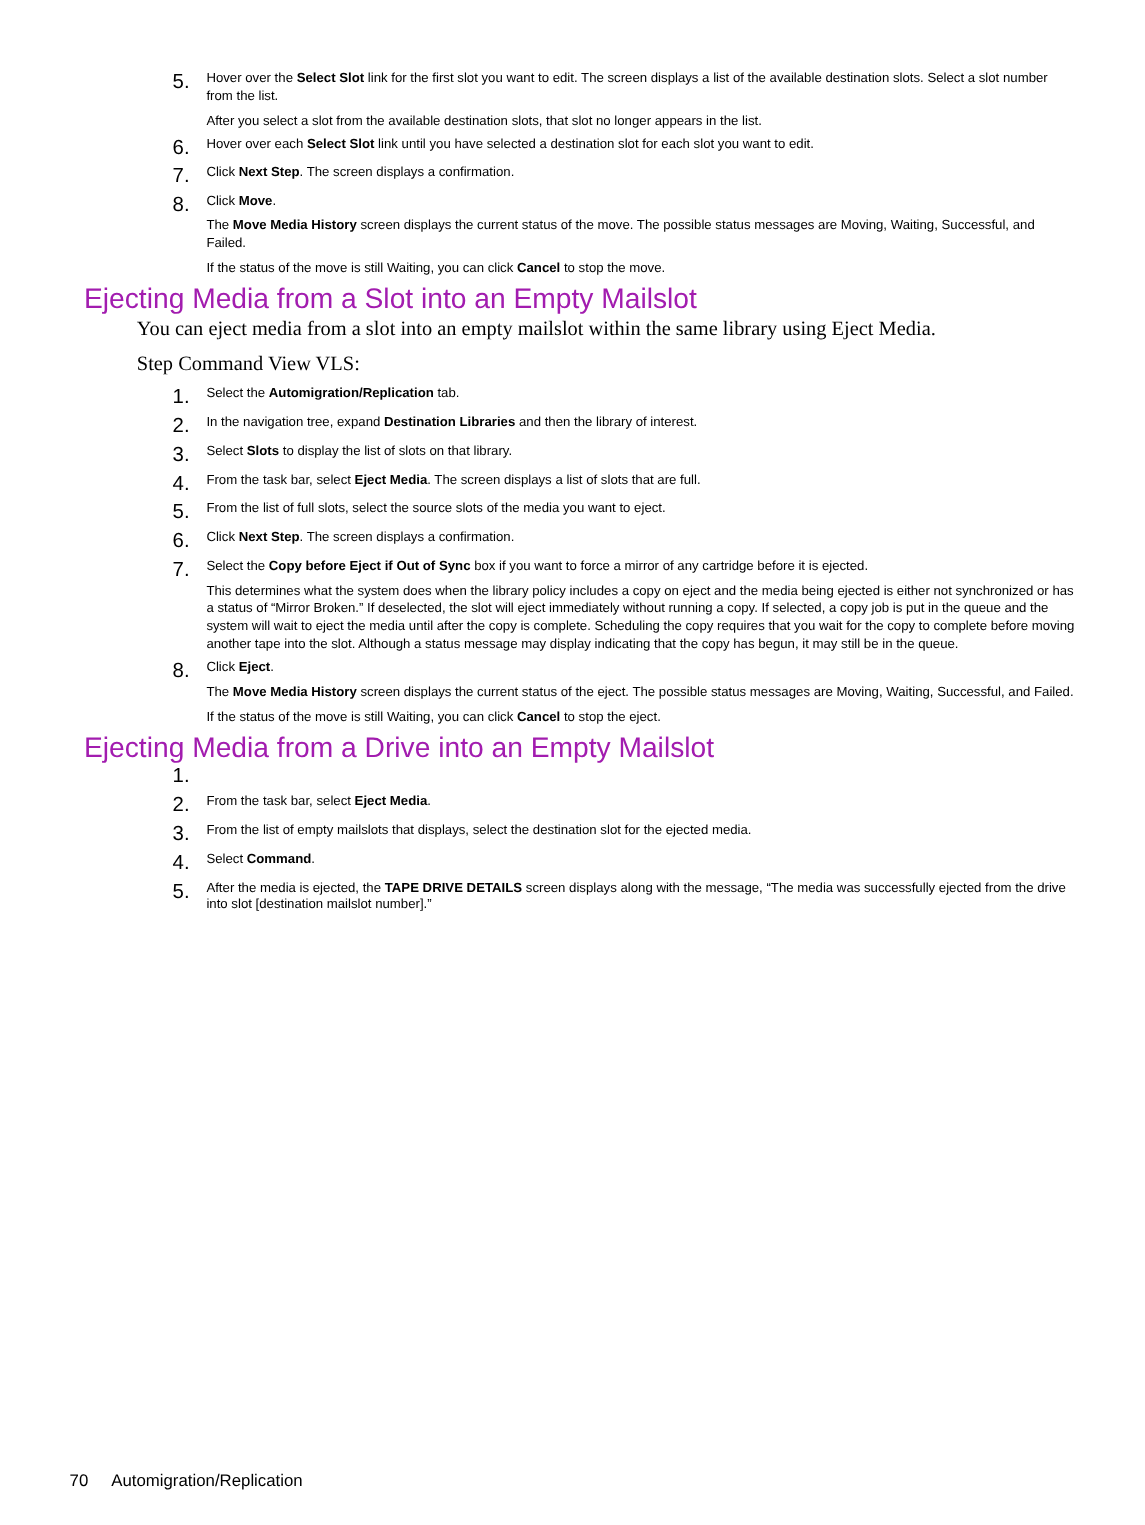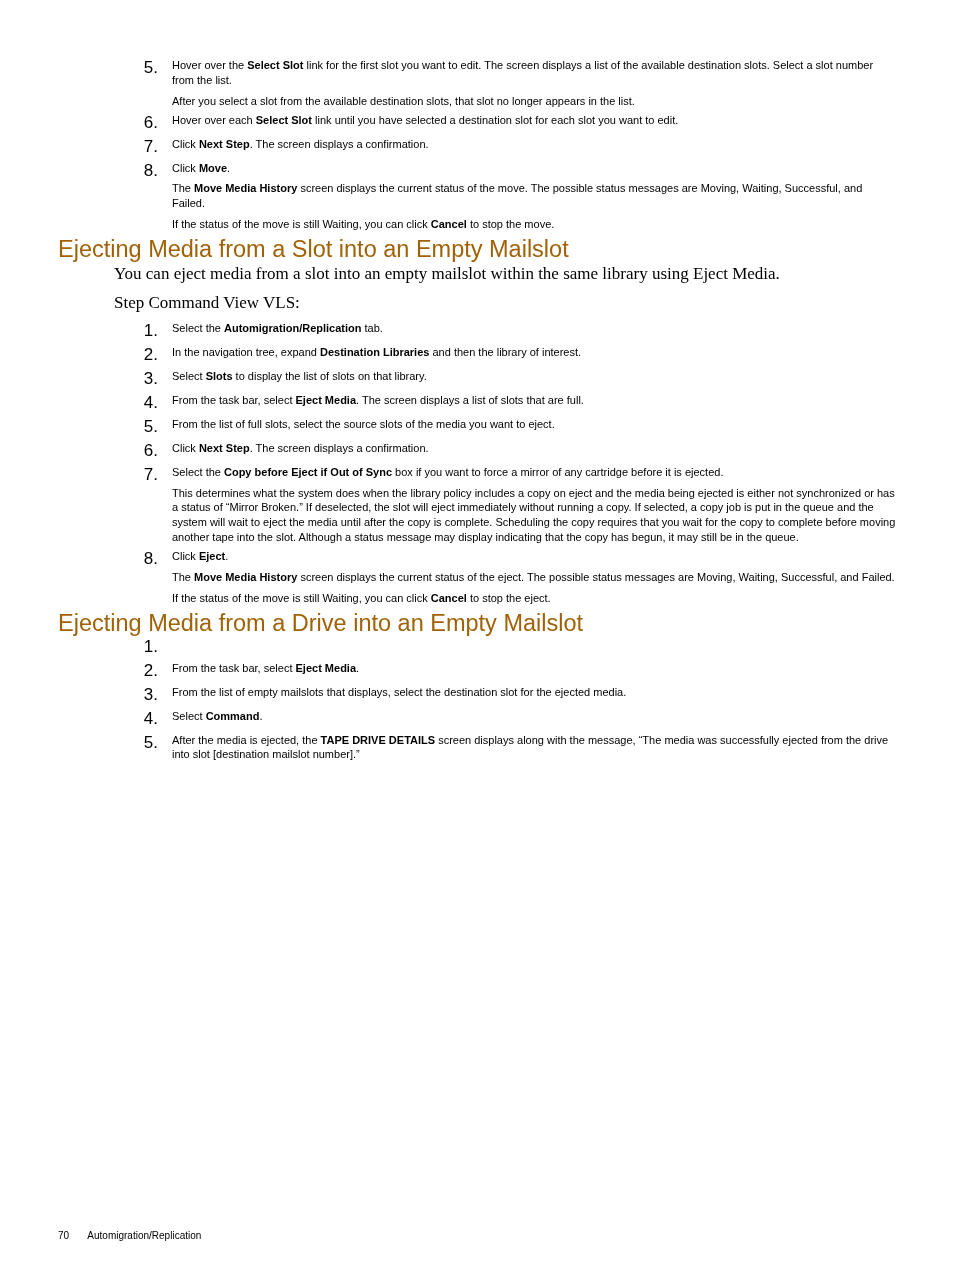--- a/index.html
+++ b/index.html
@@ -41,38 +41,38 @@
   }
   ol.steps .content p {
     margin: 0 0 6px 0;
   }
   ol.steps .content p:last-child { margin-bottom: 0; }
   ol.steps-outer { margin-left: 56px; }
   h2.section {
     font-family: "Arial Narrow", Arial, "Helvetica Neue", Helvetica, sans-serif;
     font-stretch: condensed;
     font-weight: 400;
-    color: #a16207;
+    color: #a21caf;
     font-size: 23.5px;
-    margin: 18px 0 8px 0;
+    margin: 18px 0 8px 12px;
   }
   .intro {
     font-size: 17px;
     line-height: 1.35;
     margin-left: 56px;
     margin-bottom: 6px;
     font-family: Liberation Serif, serif;
   }
   .intro p { margin: 0 0 6px 0; }
   b { font-weight: 700; }
   .footer {
     position: absolute;
     left: 58px;
     bottom: 30px;
-    font-size: 10px;
+    font-size: 14px;
   }
   .footer .pg { margin-right: 16px; }
   [data-bind] { display: inline; }
 </style>
 </head>
 <body>
 
 <div class="page">
 
   

